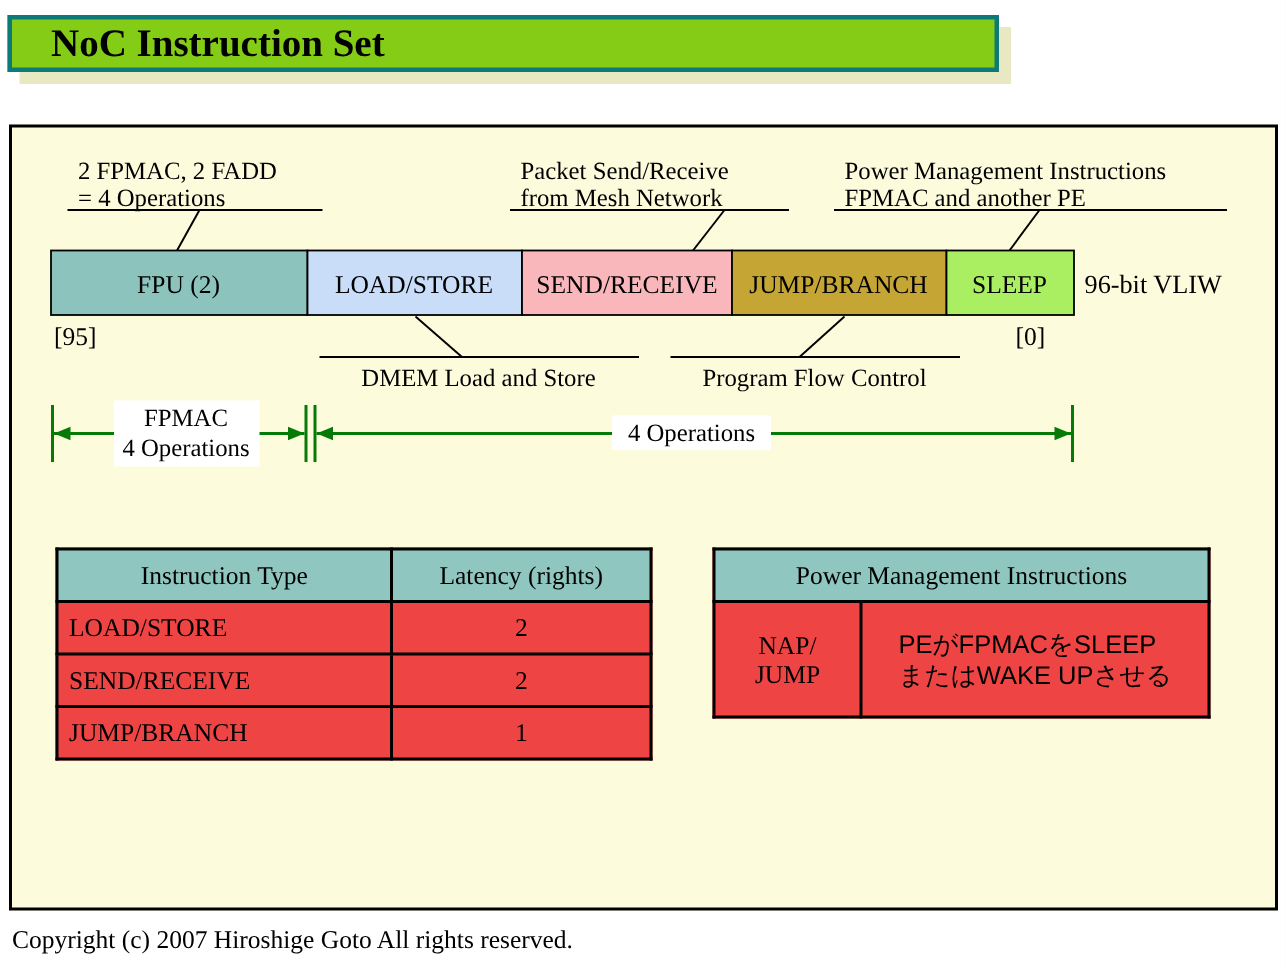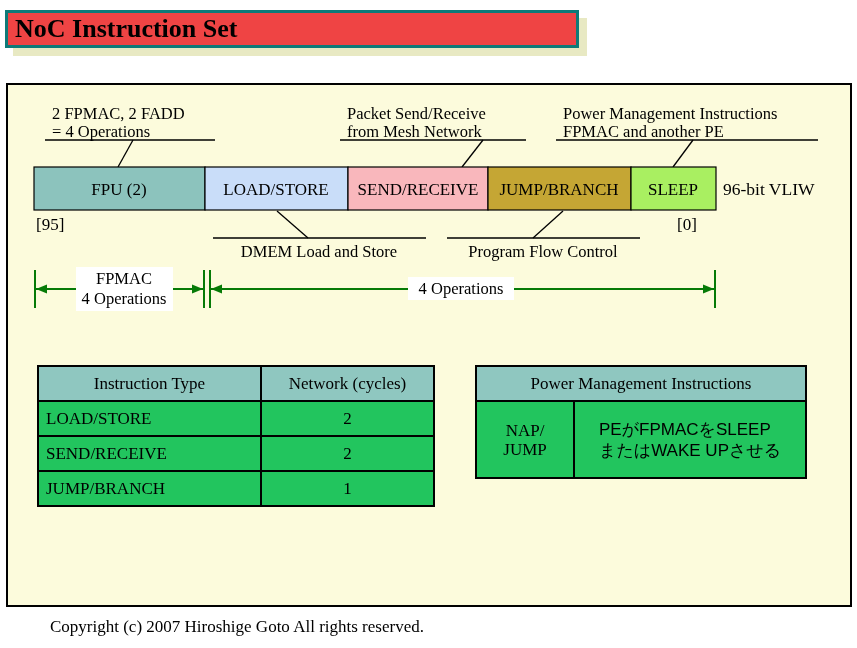--- a/index.html
+++ b/index.html
@@ -3,62 +3,62 @@
 <meta charset="utf-8">
 <style>
   html,body{margin:0;padding:0;}
   body{
     width:857px;height:648px;position:relative;overflow:hidden;
     background:#ffffff;
     font-family:"Liberation Serif", serif;
     color:#000;
   }
   #title-bar{
-    position:absolute;left:5px;top:10px;width:574px;height:38px;
-    box-sizing:border-box;background:#ef4444;border:3px solid #0E7A78;
+    position:absolute;left:5px;top:10px;width:661px;height:38px;
+    box-sizing:border-box;background:#84cc16;border:3px solid #0E7A78;
     box-shadow:8px 8px 0 #E8E9C3;
-    font-weight:bold;font-size:26px;line-height:31px;padding-left:7px;
+    font-weight:bold;font-size:26px;line-height:31px;padding-left:26px;
     letter-spacing:0px;white-space:nowrap;
   }
   #main-panel{
     position:absolute;left:6px;top:83px;width:846px;height:524px;
     box-sizing:border-box;background:#FCFBDC;border:2px solid #000;
   }
   #diagram-svg{position:absolute;left:6px;top:83px;}
   svg text{font-family:"Liberation Serif", serif;fill:#000;}
   .ann{font-size:16.5px;}
   .seg-label{font-size:17px;text-anchor:middle;}
   .blk{stroke:#000;stroke-width:1.2;}
   .bline{stroke:#000;stroke-width:1.3;}
   .gline{stroke:#067A06;stroke-width:2;}
   .ghead{fill:#067A06;stroke:none;}
   .spanlabel{font-size:16.5px;text-anchor:middle;}
 
   table.tbl{
-    position:absolute;border-collapse:collapse;background:#22c55e;
+    position:absolute;border-collapse:collapse;background:#ef4444;
     font-family:"Liberation Serif", serif;font-size:17px;table-layout:fixed;
   }
   table.tbl th, table.tbl td{border:2px solid #000;padding:0;}
   table.tbl th{background:#8FC7C0;font-weight:normal;text-align:center;}
   #latency-table{left:37px;top:365px;width:396px;}
   #latency-table th{height:33px;}
   #latency-table td{height:33px;}
   #latency-table td.c1{padding-left:7px;text-align:left;}
   #latency-table td.c2{text-align:center;}
   #power-table{left:475px;top:365px;width:330px;}
   #power-table th{height:33px;}
   #power-table td.name{text-align:center;vertical-align:middle;line-height:19px;}
   #power-table td.desc{
     font-family:"Liberation Sans", sans-serif;font-size:17px;
     padding-left:24px;vertical-align:middle;line-height:21px;
   }
   #power-table tr.r1 td{height:75px;}
   #power-table tr.r2 td{height:63px;}
   #footer-copyright{
-    position:absolute;left:8px;top:617px;font-size:17px;white-space:nowrap;margin-left:42px;
+    position:absolute;left:8px;top:617px;font-size:17px;white-space:nowrap;
   }
 </style>
 </head>
 <body>
 
 <div id="title-bar">NoC Instruction Set</div>
 
 <div id="main-panel"></div>
 
 <svg id="diagram-svg" width="845" height="260" viewBox="0 0 845 260">
@@ -131,21 +131,21 @@
 </svg>
 
 <table class="tbl" id="latency-table">
   <colgroup>
       <col style="width:223px">
       <col style="width:173px">
     </colgroup>
   <tbody>
       <tr>
     <th>Instruction Type</th>
-    <th>Network (cycles)</th>
+    <th>Latency (rights)</th>
   </tr>
   <tr>
     <td class="c1">LOAD/STORE</td>
     <td class="c2">2</td>
   </tr>
   <tr>
     <td class="c1">SEND/RECEIVE</td>
     <td class="c2">2</td>
   </tr>
   <tr>

